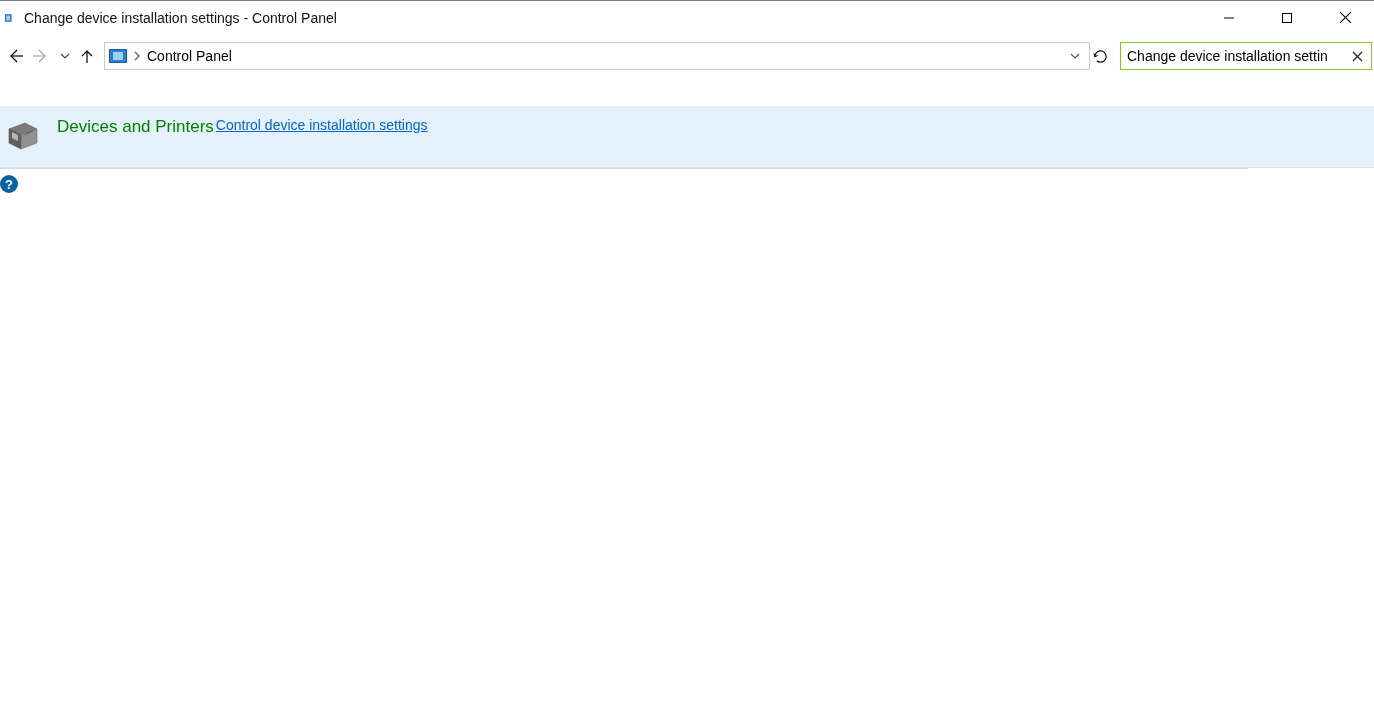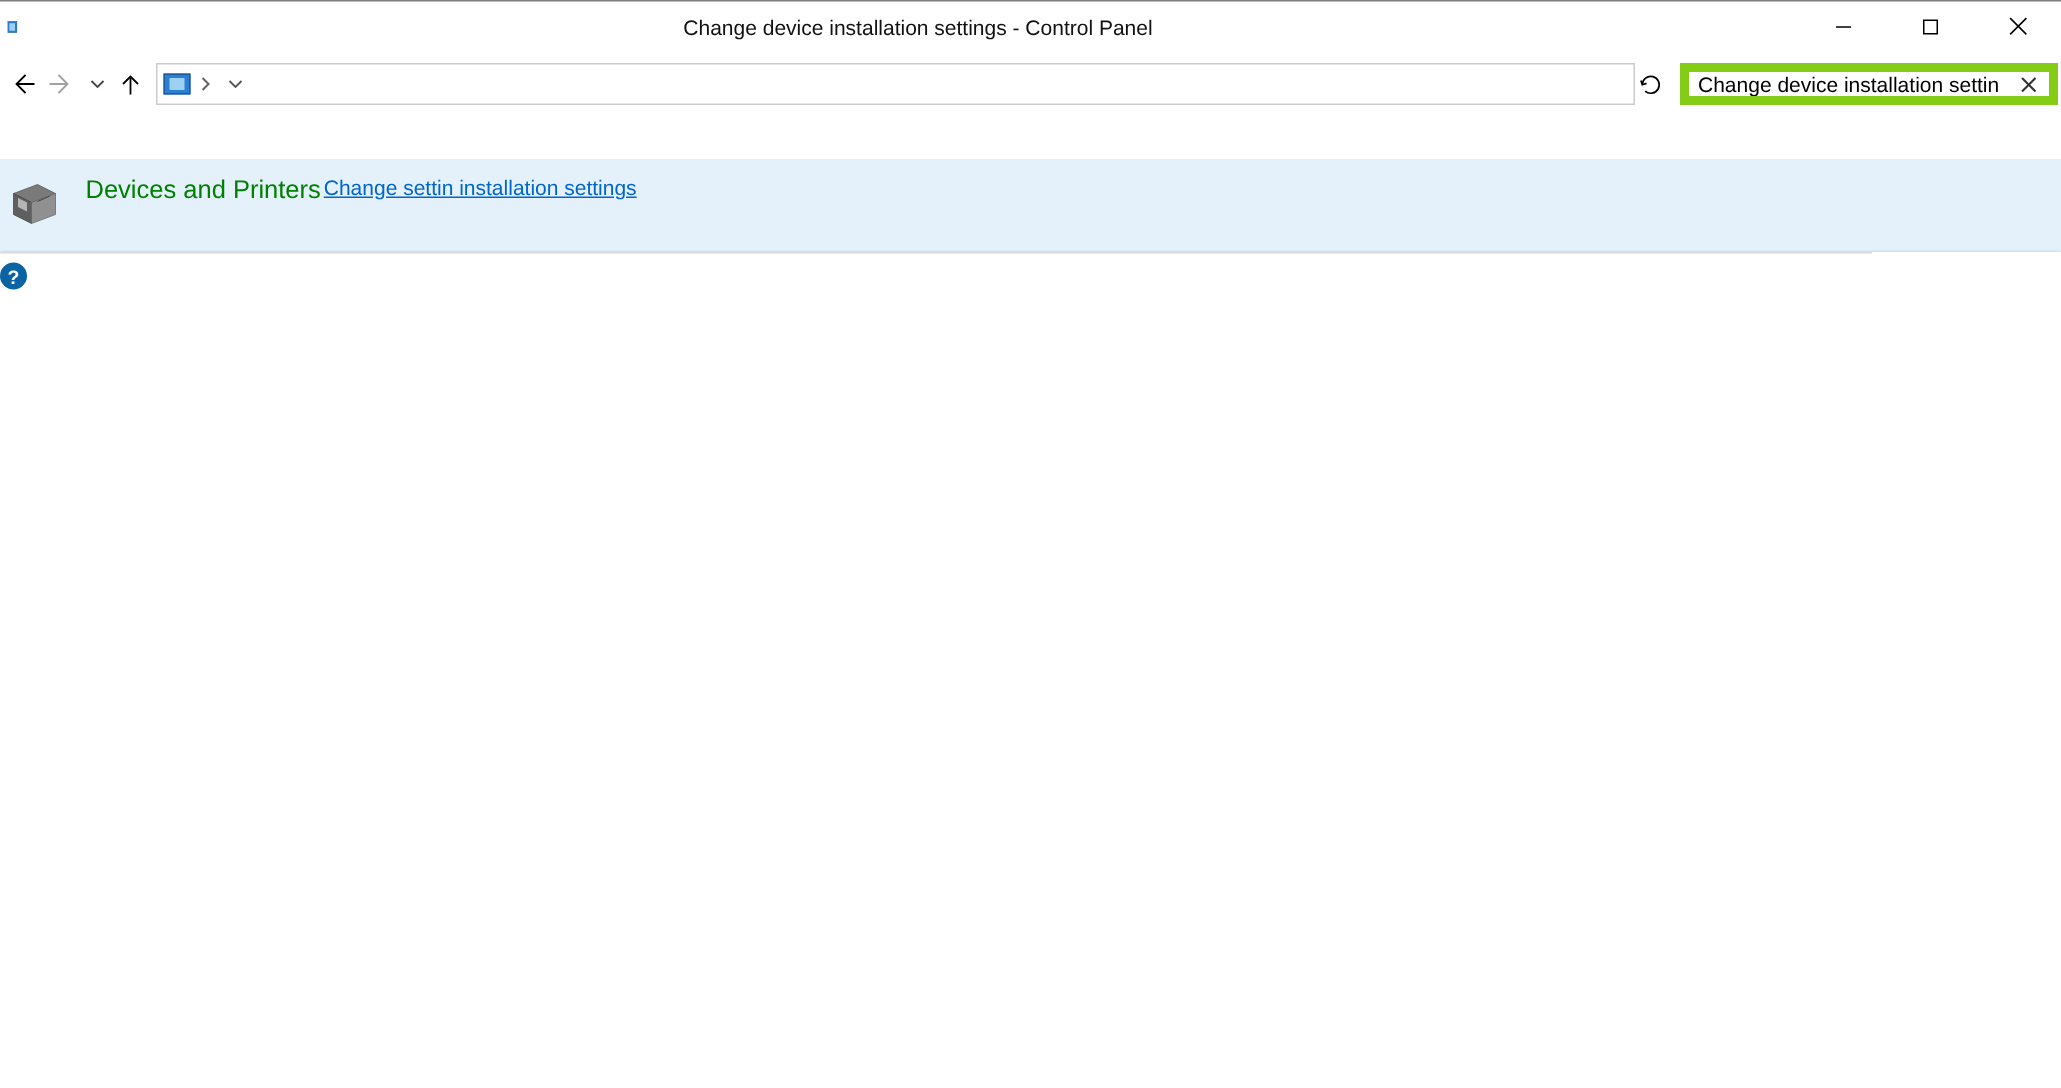--- a/index.html
+++ b/index.html
@@ -17,21 +17,20 @@
       overflow: hidden;
     }
     
     .titlebar {
       display: flex;
       align-items: center;
       height: 34px;
       padding: 0 0 0 2px;
       background: #ffffff;
       border-top: 1px solid #7f7f7f;
-      text-align: center;
     }
     .titlebar-icon {
       width: 16px;
       height: 16px;
       margin-right: 6px;
       display: flex;
       align-items: center;
       justify-content: center;
     }
     .titlebar-text {
@@ -145,21 +144,21 @@
       height: 26px;
       display: flex;
       align-items: center;
       justify-content: center;
       cursor: pointer;
     }
     .refresh-btn svg { stroke: #000; fill: none; stroke-width: 1.2; }
     .search-box {
       width: 252px;
       height: 28px;
-      border: 6px solid #84cc16;
+      border: 1px solid #84cc16;
       margin-left: 10px;
       display: flex;
       align-items: center;
       padding: 0 6px;
       background: #ffffff;
       position: relative;
     }
     .search-input {
       border: none;
       outline: none;
@@ -315,20 +314,21 @@
         <line x1="8" y1="3" x2="8" y2="15"></line>
       </svg>
   </div>
   <div class="address-bar">
     <div class="address-icon"></div>
     <div class="address-chevron">
       <svg width="8" height="10" viewBox="0 0 8 10">
           <polyline points="2,1 6,5 2,9"></polyline>
         </svg>
     </div>
+    <div class="address-text">Control Panel</div>
     <div class="address-end">
       <div class="address-down">
         <svg width="10" height="10" viewBox="0 0 10 10">
             <polyline points="1,3 5,7 9,3" stroke="#555" fill="none" stroke-width="1.2"></polyline>
           </svg>
       </div>
     </div>
   </div>
   <div class="refresh-btn">
     <svg width="15" height="15" viewBox="0 0 16 16">
@@ -355,20 +355,20 @@
       <svg width="40" height="40" viewBox="0 0 40 40">
         <polygon points="6,12 22,6 34,12 18,18" fill="#7a7a7a" stroke="#555" stroke-width="0.5"></polygon>
         <polygon points="6,12 18,18 18,32 6,26" fill="#5f5f5f" stroke="#444" stroke-width="0.5"></polygon>
         <polygon points="18,18 34,12 34,26 18,32" fill="#909090" stroke="#666" stroke-width="0.5"></polygon>
         <polygon points="9,15 15,18 15,24 9,21" fill="#b5b5b5"></polygon>
         <polygon points="22,17 30,13.5 30,14.2 22,17.7" fill="#444"></polygon>
       </svg>
     </div>
     <div class="result-text">
       <div class="result-title">Devices and Printers</div>
-      <a class="result-link">Change settin installation settings</a>
+      <a class="result-link">Control device installation settings</a>
     </div>
   </div>
   <div class="divider"></div>
   <div class="help-row">
     <div class="help-icon">?</div>
   </div>
 </div>
 
 </body></html>

